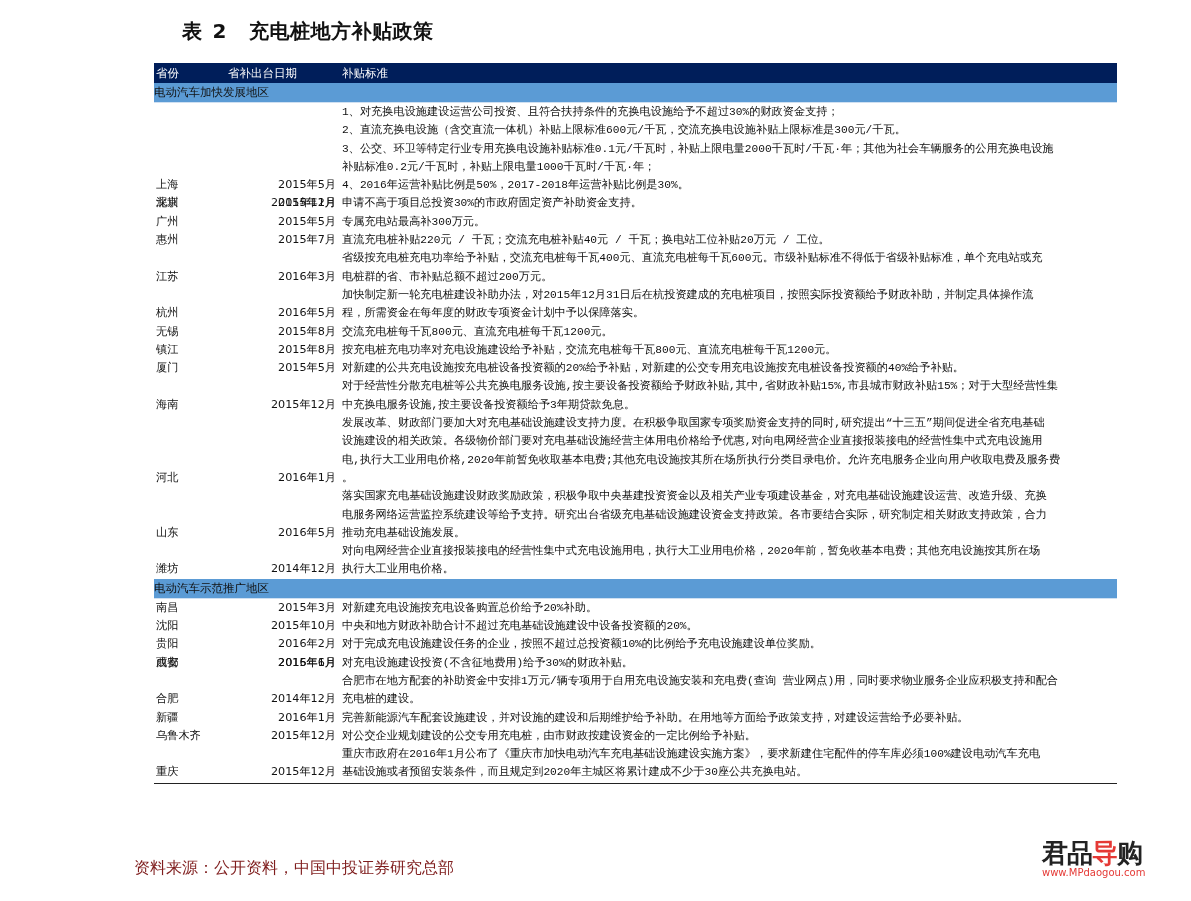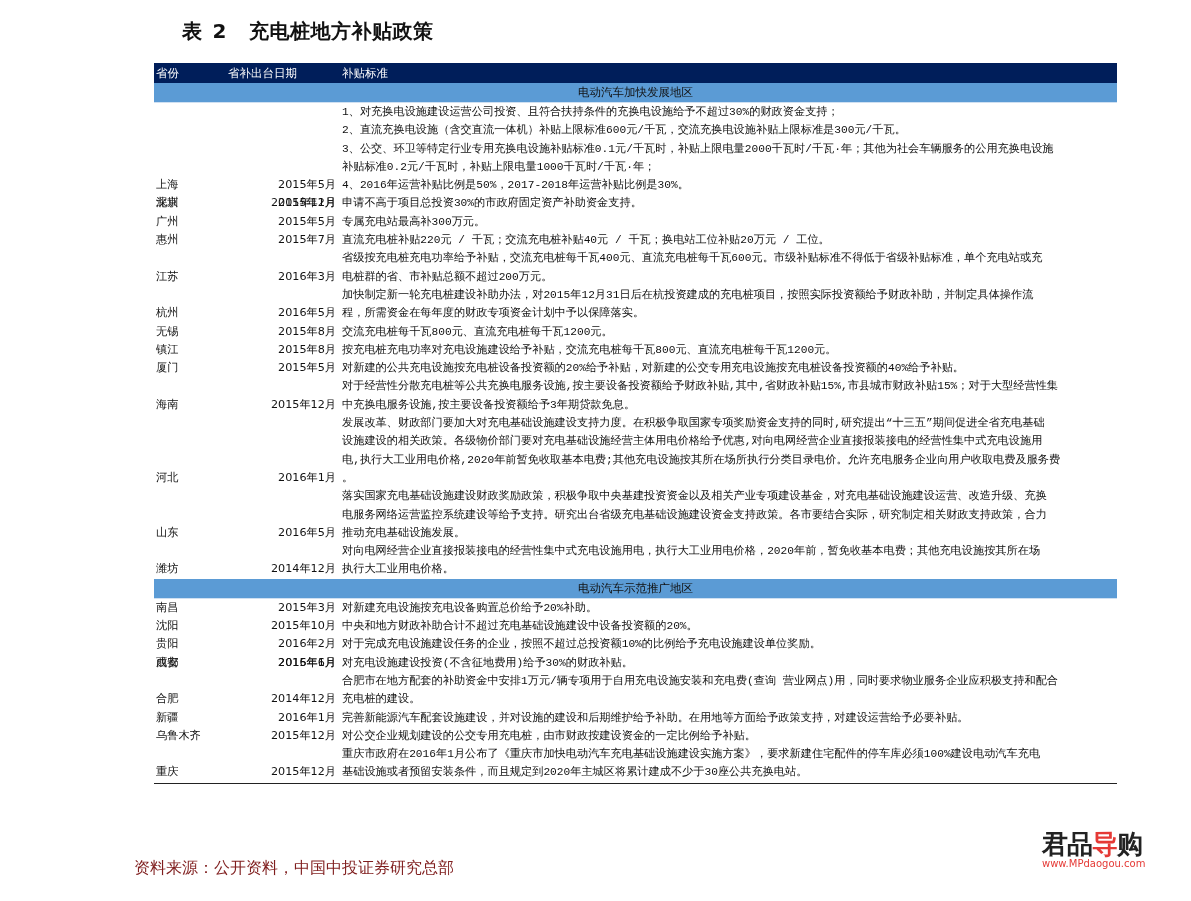--- a/index.html
+++ b/index.html
@@ -6,30 +6,30 @@
   body { width: 1191px; height: 901px; position: relative; overflow: hidden;
          font-family: "DejaVu Sans", "Liberation Sans", sans-serif; color: #111; }
   .title { position: absolute; left: 154px; top: 18px; font-size: 20px; font-weight: bold;
            letter-spacing: 0.5px; color: #111; margin-left: 28px; }
   .title .num { margin: 0 22px 0 10px; }
   .table { position: absolute; left: 154px; top: 63px; width: 963px; }
   .hdr { height: 20px; background: #001E5A; color: #ffffff; font-size: 11.5px;
          position: relative; }
   .hdr span { position: absolute; top: 3px; text-align: center; }
   .band { height: 19px; background: #5B9BD5; color: #111; font-size: 11.5px;
-          text-align: center; line-height: 19px; border-bottom: 1px solid #cfe0f2; }
+          line-height: 19px; border-bottom: 1px solid #cfe0f2; }
   .row { position: relative; font-size: 11.2px; line-height: 18.3px; }
   .row .prov { position: absolute; left: 2px; bottom: 0; }
   .row .date { position: absolute; left: 70px; width: 112px; text-align: right; bottom: 0; }
   .row .std { margin-left: 188px; white-space: pre-wrap; }
   .row .std .ln { display: block; white-space: nowrap; font-family: Liberation Mono, monospace; }
   .bottom-line { height: 0; border-top: 1.5px solid #222; margin-top: 1px; }
   .source { position: absolute; left: 134px; top: 858px; font-size: 16px; color: #7f1d1d; }
   .logo { position: absolute; left: 1042px; top: 830px; width: 140px; }
-  .logo .mark { font-size: 26px; font-weight: bold; color: #222; letter-spacing: -1px; line-height: 28px; }
+  .logo .mark { font-size: 26px; font-weight: bold; color: #222; letter-spacing: -1px; line-height: 28px; margin-top: 9px; }
   .logo .mark .red { color: #e53935; }
   .logo .url { font-size: 10px; color: #e53935; margin-top: 0px; }
 </style>
 </head>
 <body>
 
 <div class="title">
   <span>表</span><span class="num">2</span><span>充电桩地方补贴政策</span>
 </div>
 

